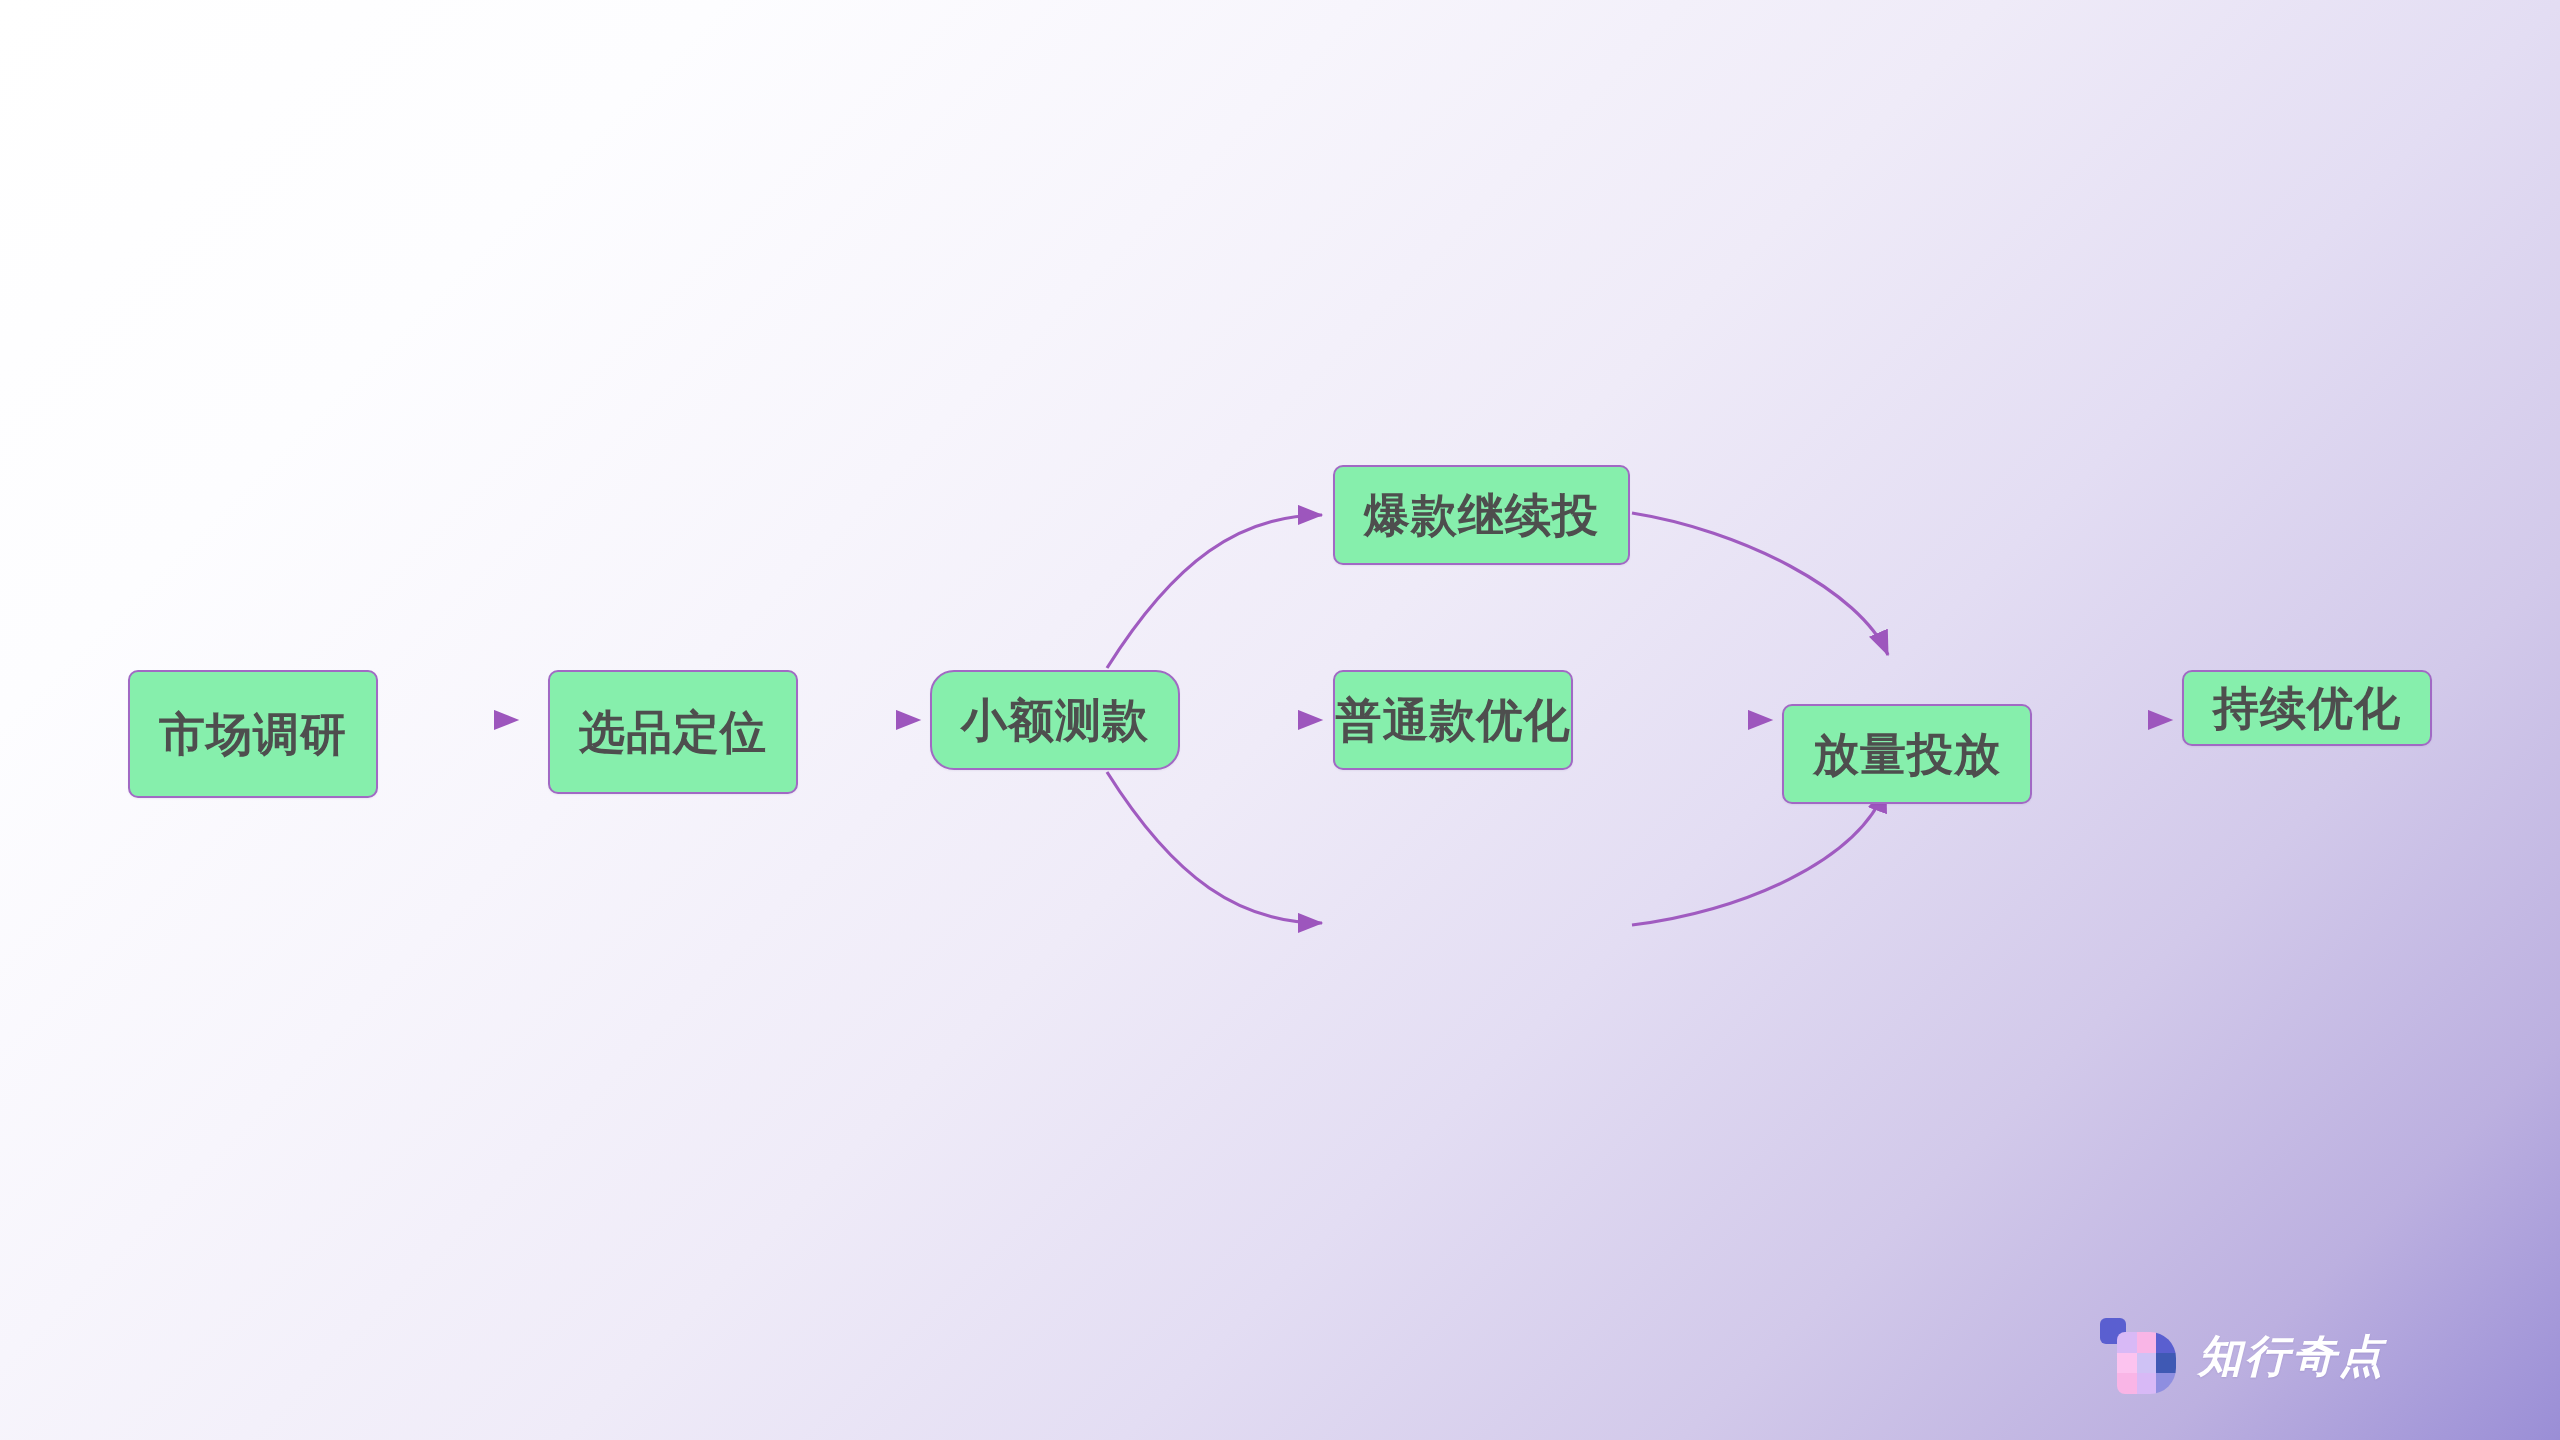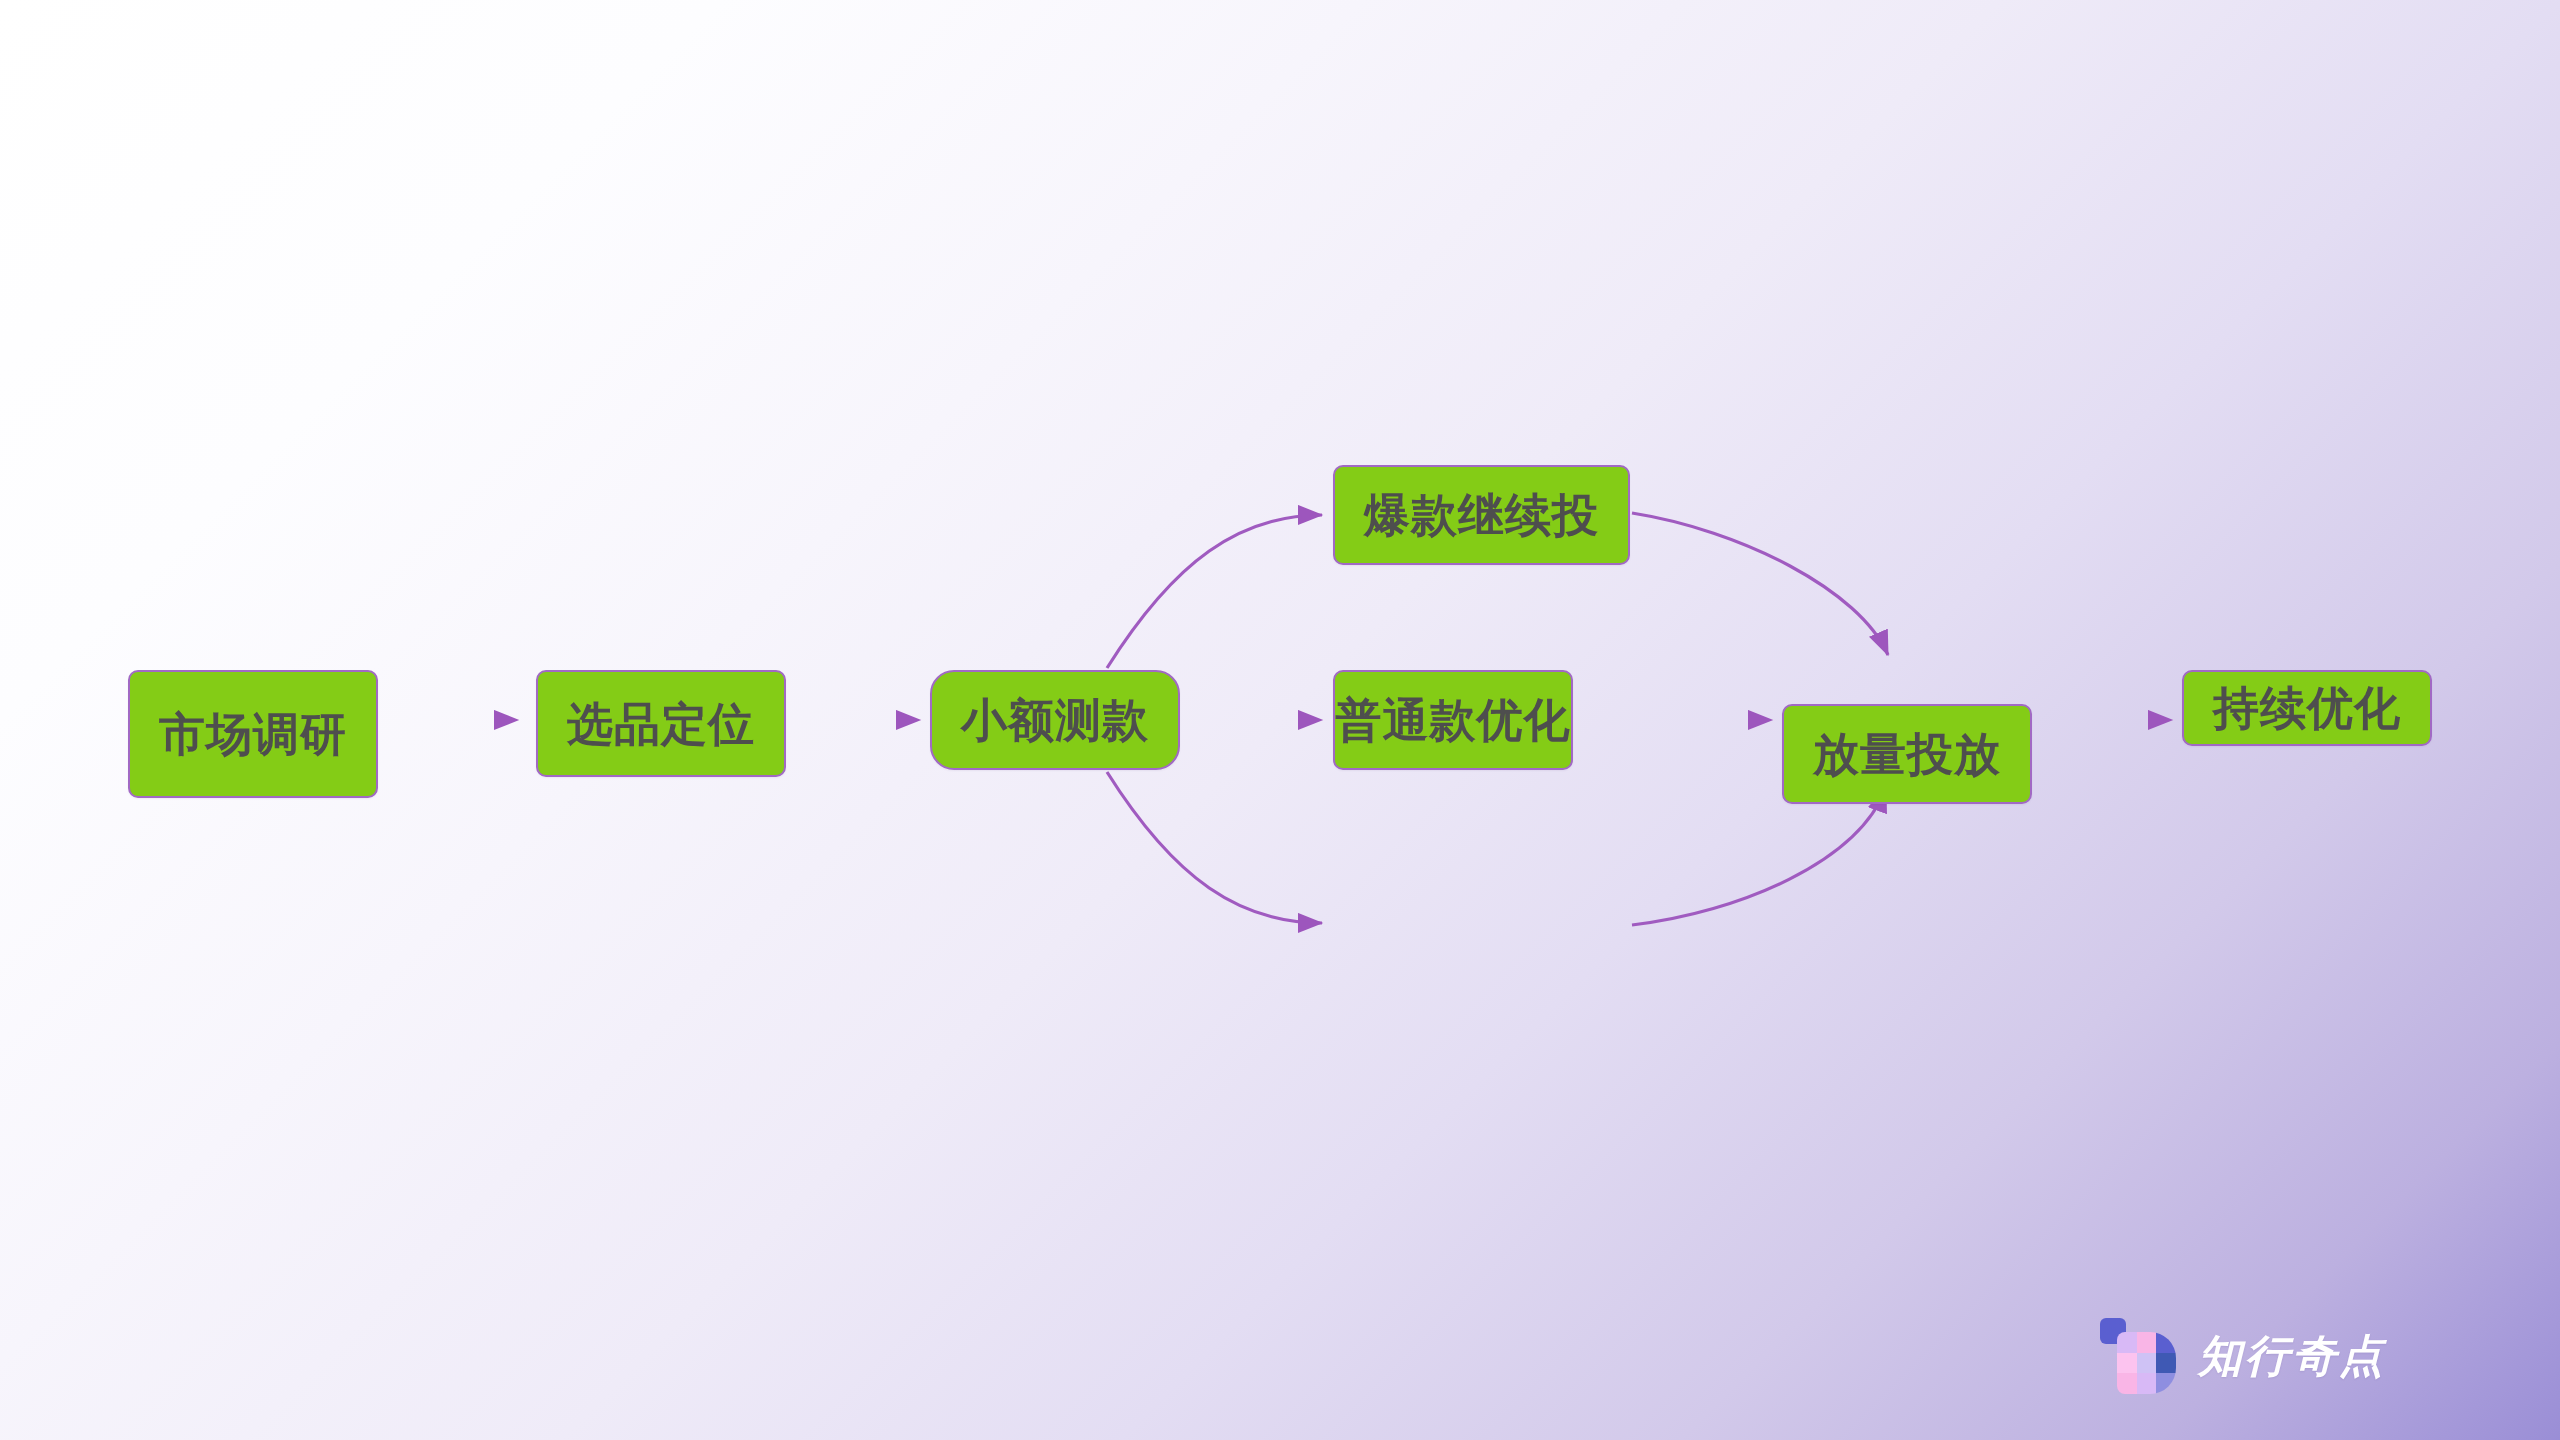--- a/index.html
+++ b/index.html
@@ -43,21 +43,21 @@
     z-index: 1;
   }
 
   
   .node {
     position: absolute;
     z-index: 2;
     display: flex;
     align-items: center;
     justify-content: center;
-    background: #84cc16;
+    background: #86efac;
     border: 2.5px solid #a169c4;
     border-radius: 10px;
     box-shadow: 0 1px 2px rgba(90,60,130,0.07);
   }
 
   .node-label {
     font-size: 46px;
     font-weight: 700;
     color: #4e4e4e;
     letter-spacing: 1px;
@@ -167,21 +167,21 @@
       <path stroke="#a05bc0" d="M 1632 925 C 1740 912 1858 862 1886 788"></path>
 
       <path stroke="url(#lineFade)" d="M 2034 720 L 2172 720"></path>
     </g>
   </svg>
 
   <div class="node" style="left:128px; top:670px; width:250px; height:128px;">
     <span class="node-label">市场调研</span>
   </div>
 
-  <div class="node" style="left:536px; top:670px; width:250px; height:107px;">
+  <div class="node" style="left:548px; top:670px; width:250px; height:124px;">
     <span class="node-label">选品定位</span>
   </div>
 
   <div class="node" style="left:930px; top:670px; width:250px; height:100px;border-radius:24px;">
     <span class="node-label">小额测款</span>
   </div>
 
   <div class="node" style="left:1333px; top:465px; width:297px; height:100px;">
     <span class="node-label">爆款继续投</span>
   </div>

